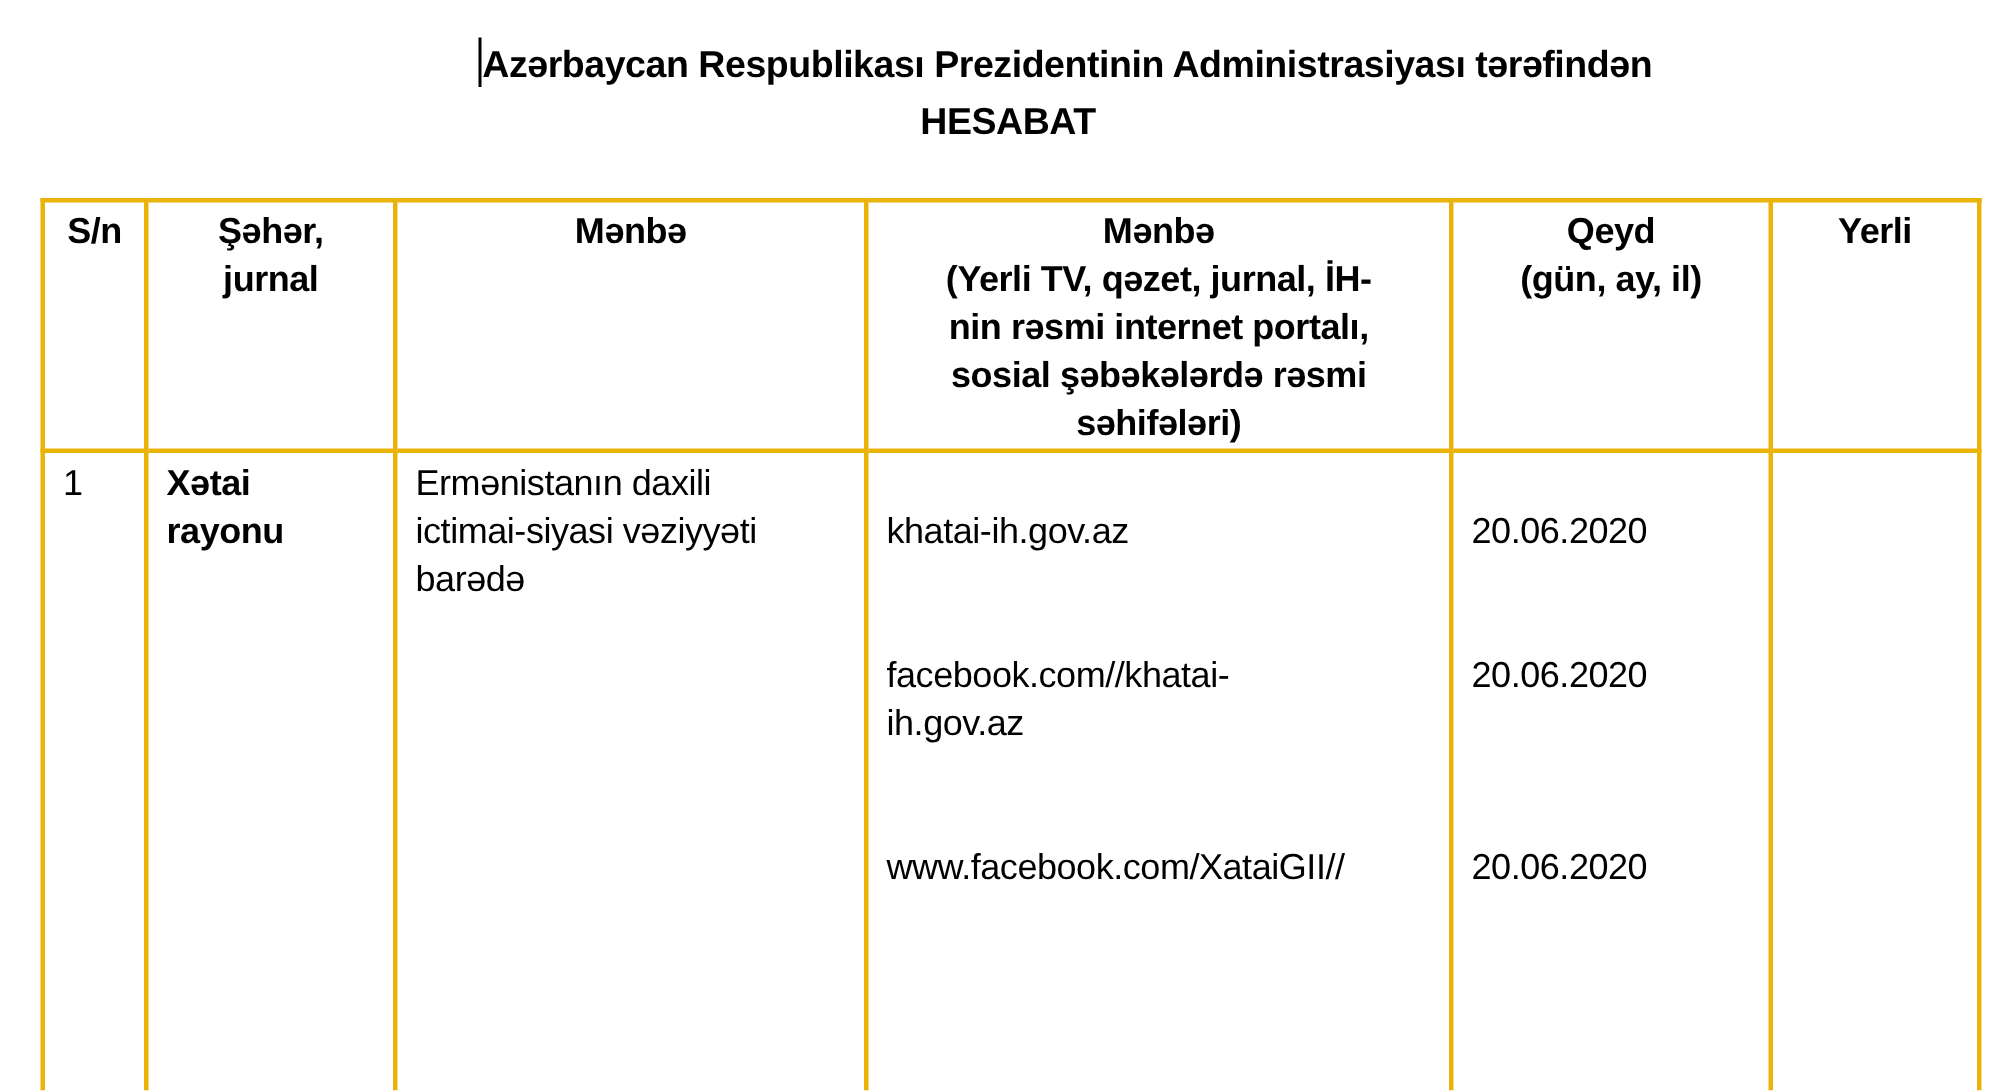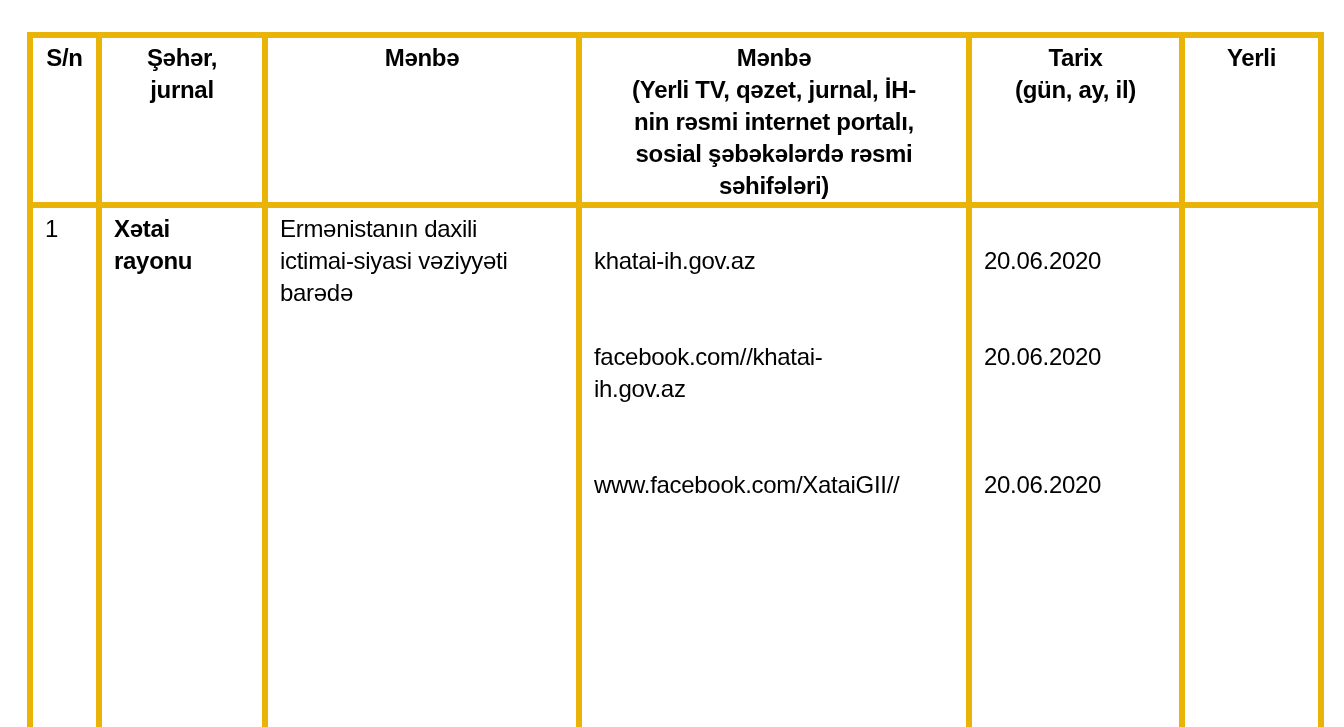--- a/index.html
+++ b/index.html
@@ -34,21 +34,21 @@
   }
   
   table.report {
     margin-left: 27px;
     margin-top: 32px;
     border-collapse: collapse;
     table-layout: fixed;
     width: 1291px;
   }
   table.report th, table.report td {
-    border: 6px solid #eab308;
+    border: 3px solid #eab308;
     vertical-align: top;
     font-size: 24px;
     line-height: 32px;
     white-space: pre-line;
     overflow: hidden;
   }
   table.report th {
     font-weight: bold;
     text-align: center;
     padding: 4px 8px 0 8px;
@@ -68,20 +68,22 @@
   col.c-src  { width: 390px; }
   col.c-date { width: 213px; }
   col.c-note { width: 139px; }
 </style>
 </head>
 <body>
 
 <div class="page">
 
   <div class="title-block">
+    <div class="t-line first"><span class="caret"></span><span>Azərbaycan Respublikası Prezidentinin Administrasiyası tərəfindən</span></div>
+    <div class="t-line">HESABAT</div>
   </div>
 
   <table class="report">
     <colgroup>
       <col class="c-sn">
         <col class="c-city">
         <col class="c-topic">
       <col class="c-src">
         <col class="c-date">
         <col class="c-note">
@@ -90,21 +92,21 @@
       <tr>
         <th>S/n</th>
         <th>Şəhər,
 jurnal</th>
         <th>Mənbə</th>
         <th>Mənbə
 (Yerli TV, qəzet, jurnal, İH-
 nin rəsmi internet portalı,
 sosial şəbəkələrdə rəsmi
 səhifələri)</th>
-        <th>Tarix
+        <th>Qeyd
 (gün, ay, il)</th>
         <th>Yerli</th>
       </tr>
     </thead>
     <tbody>
       <tr>
         <td>1</td>
         <td class="city">Xətai
 rayonu</td>
         <td>Ermənistanın daxili

